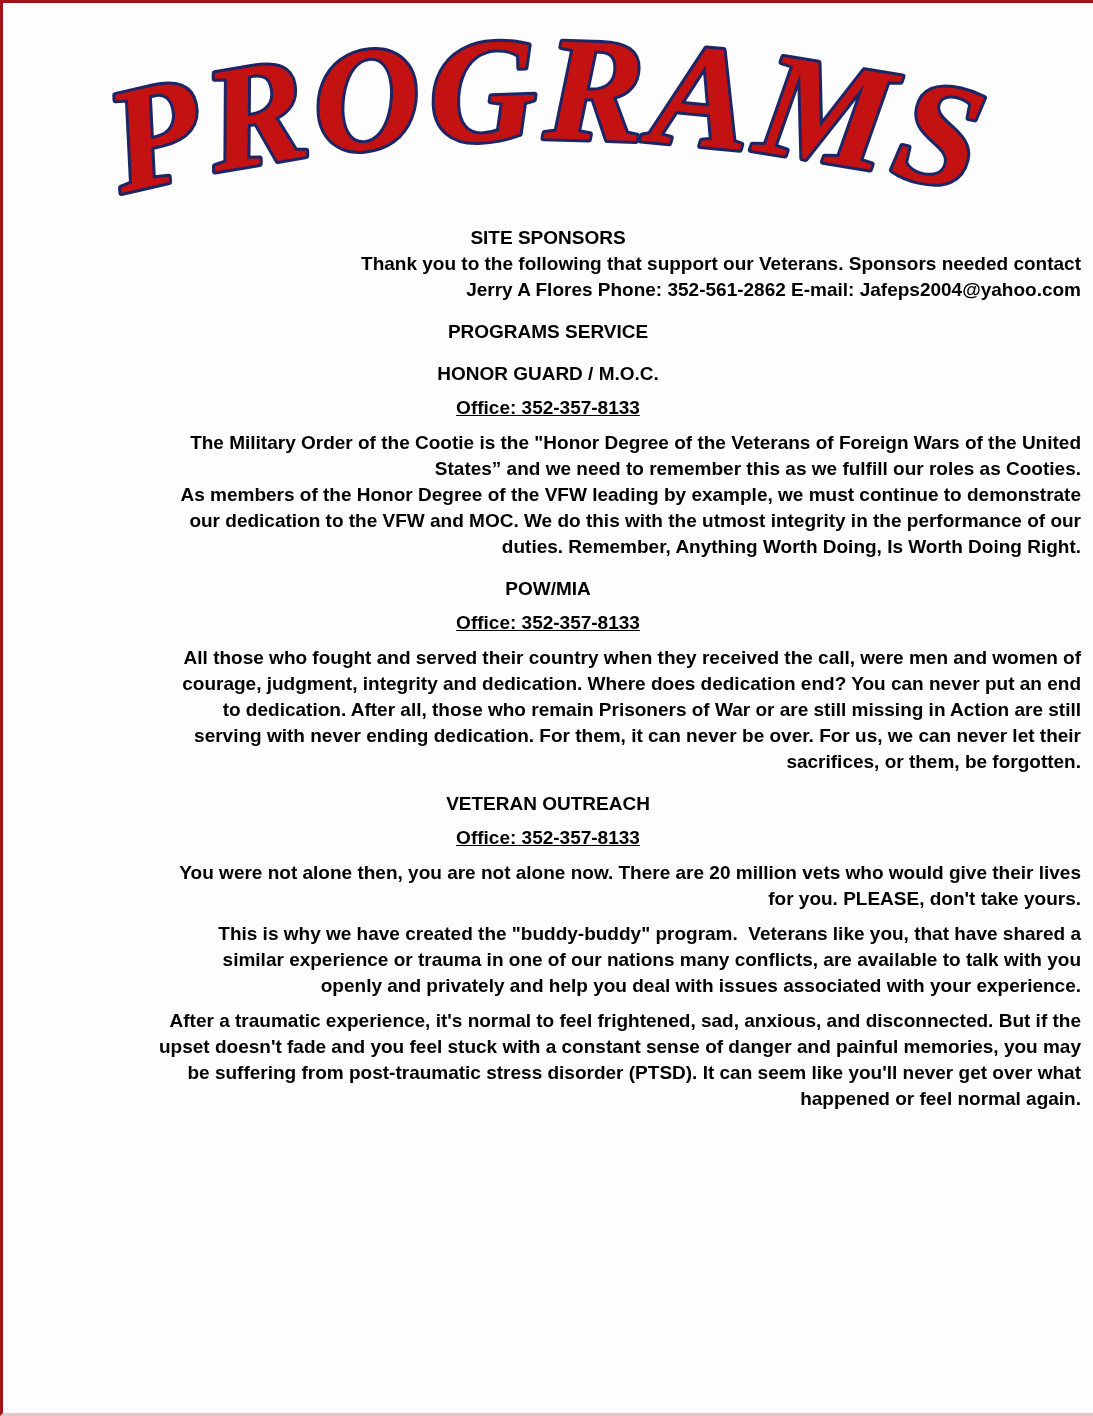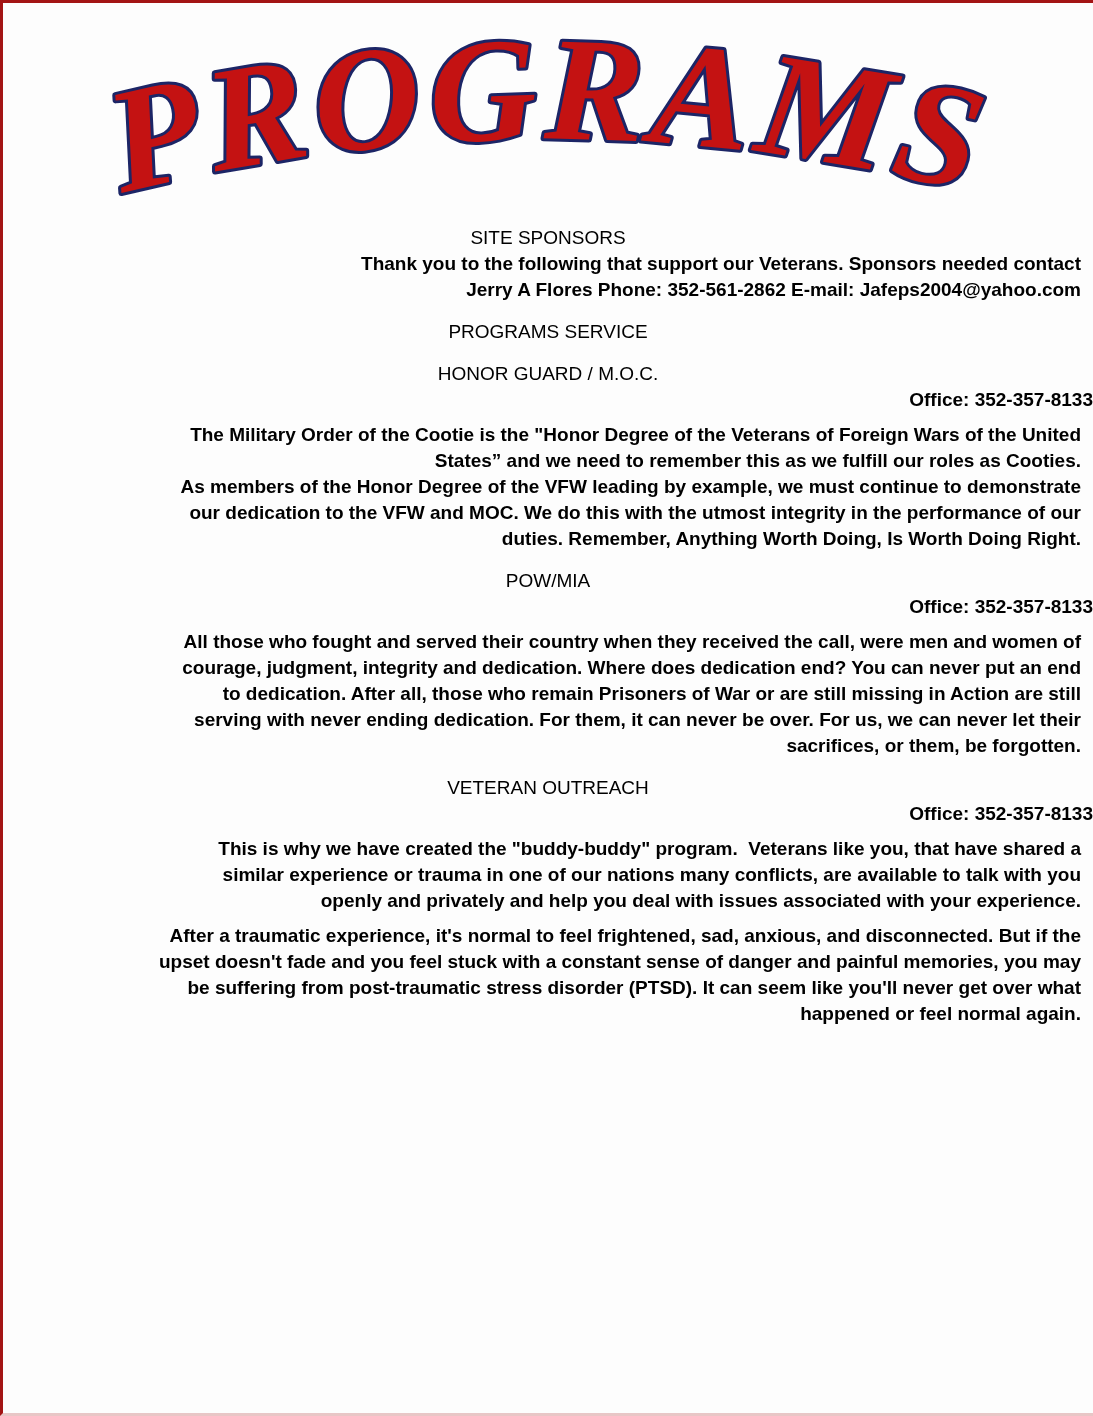--- a/index.html
+++ b/index.html
@@ -32,38 +32,39 @@
     font-style: italic;
     font-size: 148px;
     letter-spacing: 6px;
     paint-order: stroke fill;
     stroke-width: 6px;
     stroke-linejoin: round;
   }
   .sec { margin: 0; }
   .h {
     font-size: 19px;
-    font-weight: normal;
+    font-weight: bold;
     line-height: 26px;
     text-align: center;
     margin: 16px 0 0 0;
   }
   .sec-first .h { margin-top: 6px; }
   .h-affairs {
     font-size: 21px;
     line-height: 27px;
     margin-top: 18px;
   }
   .office {
     font-size: 19px;
     font-weight: bold;
     line-height: 26px;
-    text-align: right;
+    text-align: center;
     white-space: pre-wrap;
-    margin: 0;
+    margin: 8px;
+    text-decoration: underline;
   }
   .body {
     font-size: 19px;
     font-weight: bold;
     line-height: 26px;
     text-align: right;
     white-space: pre-wrap;
     margin: 9px 12px 0 12px;
   }
   .body.tight { margin-top: 0; }
@@ -110,20 +111,22 @@
     <p class="body">All those who fought and served their country when they received the call, were men and women of
 courage, judgment, integrity and dedication. Where does dedication end? You can never put an end
 to dedication. After all, those who remain Prisoners of War or are still missing in Action are still
 serving with never ending dedication. For them, it can never be over. For us, we can never let their
 sacrifices, or them, be forgotten.</p>
   </section>
 
   <section class="sec">
     <h2 class="h">VETERAN OUTREACH</h2>
     <div class="office">Office: 352-357-8133</div>
+    <p class="body">You were not alone then, you are not alone now. There are 20 million vets who would give their lives
+for you. PLEASE, don't take yours.</p>
     <p class="body">This is why we have created the "buddy-buddy" program.  Veterans like you, that have shared a
 similar experience or trauma in one of our nations many conflicts, are available to talk with you
 openly and privately and help you deal with issues associated with your experience.</p>
     <p class="body">After a traumatic experience, it's normal to feel frightened, sad, anxious, and disconnected. But if the
 upset doesn't fade and you feel stuck with a constant sense of danger and painful memories, you may
 be suffering from post-traumatic stress disorder (PTSD). It can seem like you'll never get over what
 happened or feel normal again.</p>
   </section>
 
 

